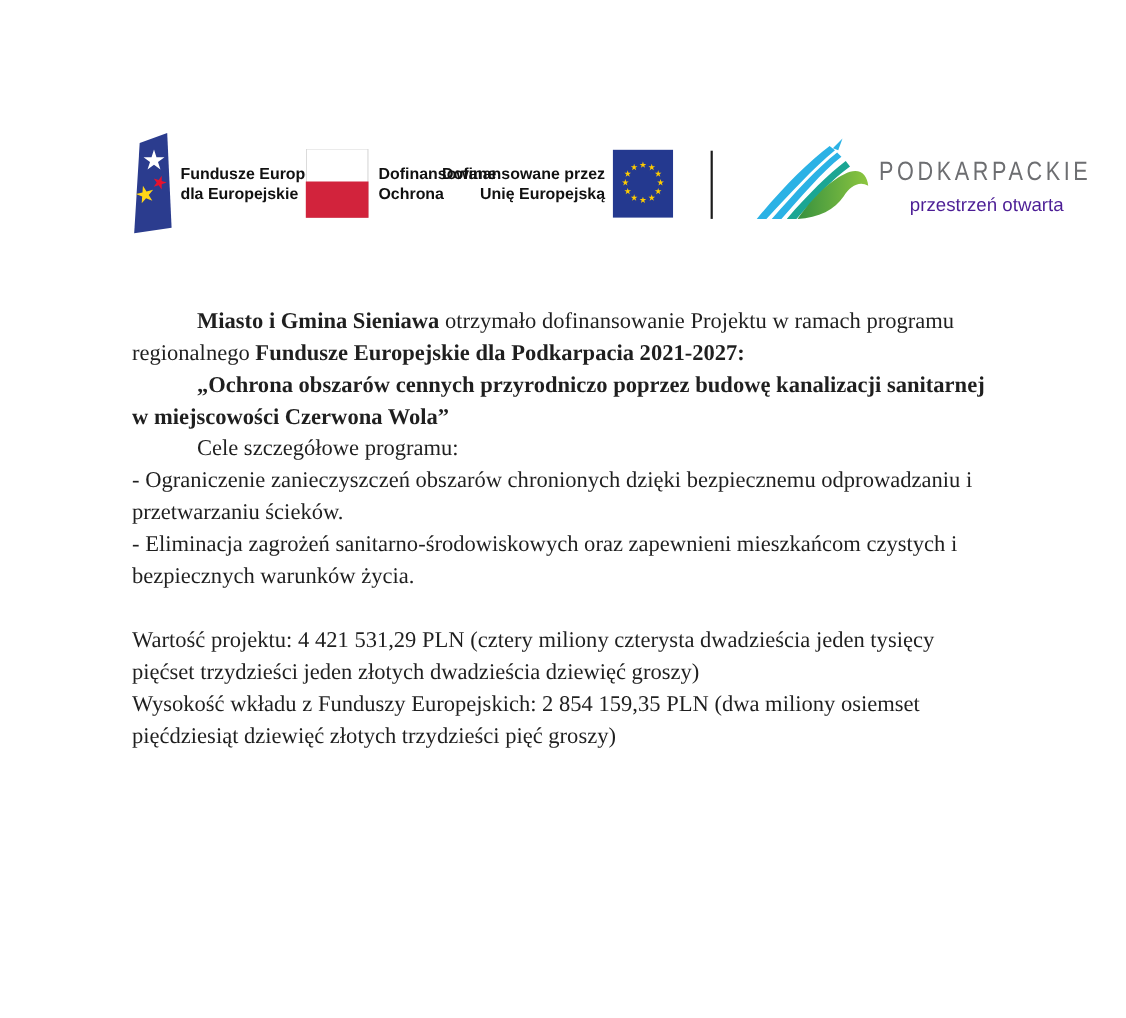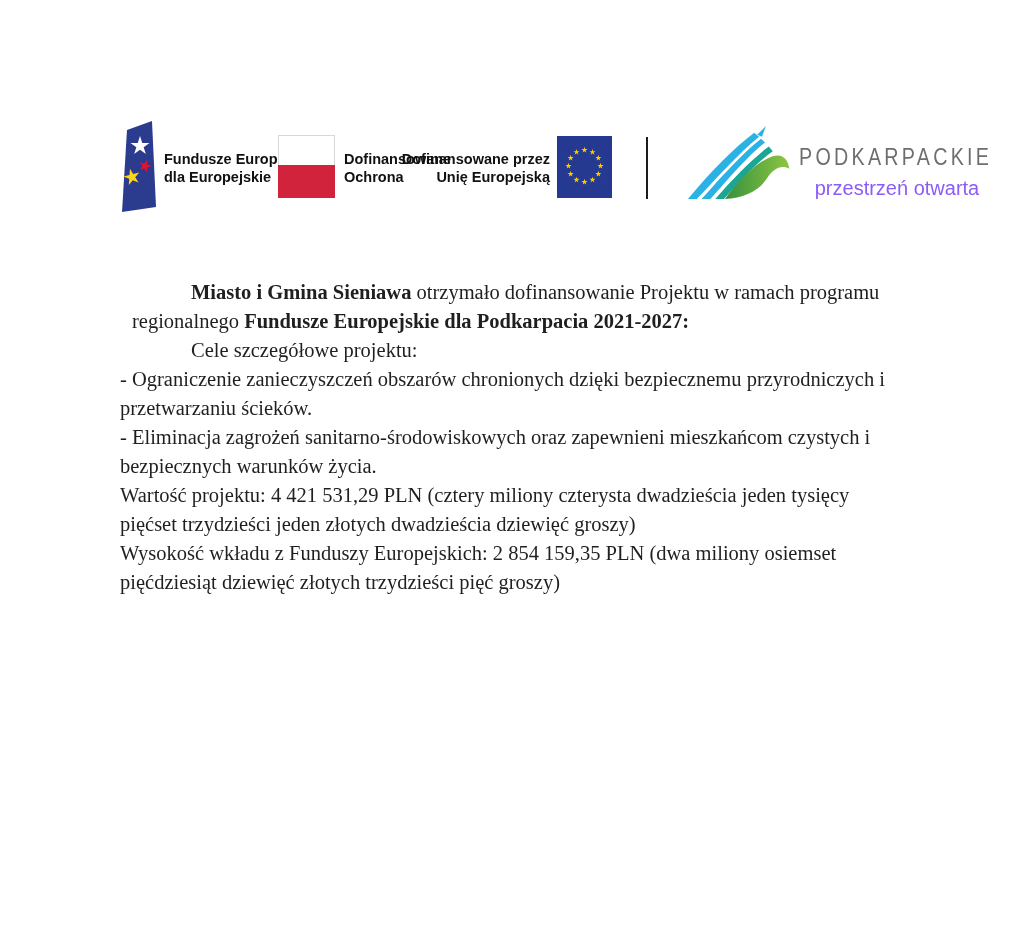--- a/index.html
+++ b/index.html
@@ -17,26 +17,26 @@
   .pl-red{left:0;bottom:0;width:57px;height:33px;}
   .pl-text{left:344px;top:150px;}
   .eu-text{left:400px;top:150px;width:150px;text-align:right;}
   .eu-flag{left:557px;top:136px;}
   .vdivider{left:646px;top:137px;width:2px;height:62px;background:#1c1c1c;}
   .pk-swoosh{left:686px;top:125px;}
   .pk-title{left:799px;top:143px;font-family:"Liberation Sans",sans-serif;
             font-size:24px;letter-spacing:4px;color:#6d6e71;white-space:nowrap;
             transform:scaleX(0.82);transform-origin:left top;}
   .pk-sub{left:799px;top:177px;width:196px;text-align:center;
-          font-family:"Liberation Sans",sans-serif;font-size:20px;color:#8b5cf6;white-space:nowrap;}
+          font-family:"Liberation Sans",sans-serif;font-size:17px;color:#4c1d95;white-space:nowrap;}
   .doc{position:absolute;left:120px;top:278px;width:788px;
        font-size:20.5px;line-height:29px;}
   .doc p{margin:0;}
-  .doc p.indent{text-indent:59px;margin-left:12px;}
-  .doc p.space-before{}
+  .doc p.indent{text-indent:59px;}
+  .doc p.space-before{margin-top:29px;}
   .doc .bold{font-weight:700;}
 </style>
 </head>
 <body>
 
 <div class="page">
 
   <div class="header">
 
     <svg class="fe-flag" width="38" height="94" viewBox="0 0 38 94">
@@ -102,20 +102,21 @@
       <path d="M40,75 C58,50 75,36 89,31 C99,28 105,34 106,44 C98,39 89,44 83,54 C75,66 60,74 40,75 Z" fill="url(#gradGreen)"></path>
       <path d="M73,9 L82,0 L78,11 Z" fill="#2bb2e5"></path>
     </svg>
     <div class="pk-title">PODKARPACKIE</div>
     <div class="pk-sub">przestrzeń otwarta</div>
 
   </div>
 
   <div class="doc">
       <p class="indent"><span class="bold">Miasto i Gmina Sieniawa</span><span> otrzymało dofinansowanie Projektu w ramach programu regionalnego </span><span class="bold">Fundusze Europejskie dla Podkarpacia 2021-2027:</span></p>
-      <p class="indent"><span>Cele szczegółowe projektu:</span></p>
-      <p class=""><span>- Ograniczenie zanieczyszczeń obszarów chronionych dzięki bezpiecznemu przyrodniczych i przetwarzaniu ścieków.</span></p>
+      <p class="indent"><span class="bold">„Ochrona obszarów cennych przyrodniczo poprzez budowę kanalizacji sanitarnej w miejscowości Czerwona Wola”</span></p>
+      <p class="indent"><span>Cele szczegółowe programu:</span></p>
+      <p class=""><span>- Ograniczenie zanieczyszczeń obszarów chronionych dzięki bezpiecznemu odprowadzaniu i przetwarzaniu ścieków.</span></p>
       <p class=""><span>- Eliminacja zagrożeń sanitarno-środowiskowych oraz zapewnieni mieszkańcom czystych i bezpiecznych warunków życia.</span></p>
       <p class=" space-before"><span>Wartość projektu: 4 421 531,29 PLN (cztery miliony czterysta dwadzieścia jeden tysięcy pięćset trzydzieści jeden złotych dwadzieścia dziewięć groszy)</span></p>
       <p class=""><span>Wysokość wkładu z Funduszy Europejskich: 2 854 159,35 PLN (dwa miliony osiemset pięćdziesiąt dziewięć złotych trzydzieści pięć groszy)</span></p>
     </div>
 
 </div>
 
 </body></html>

